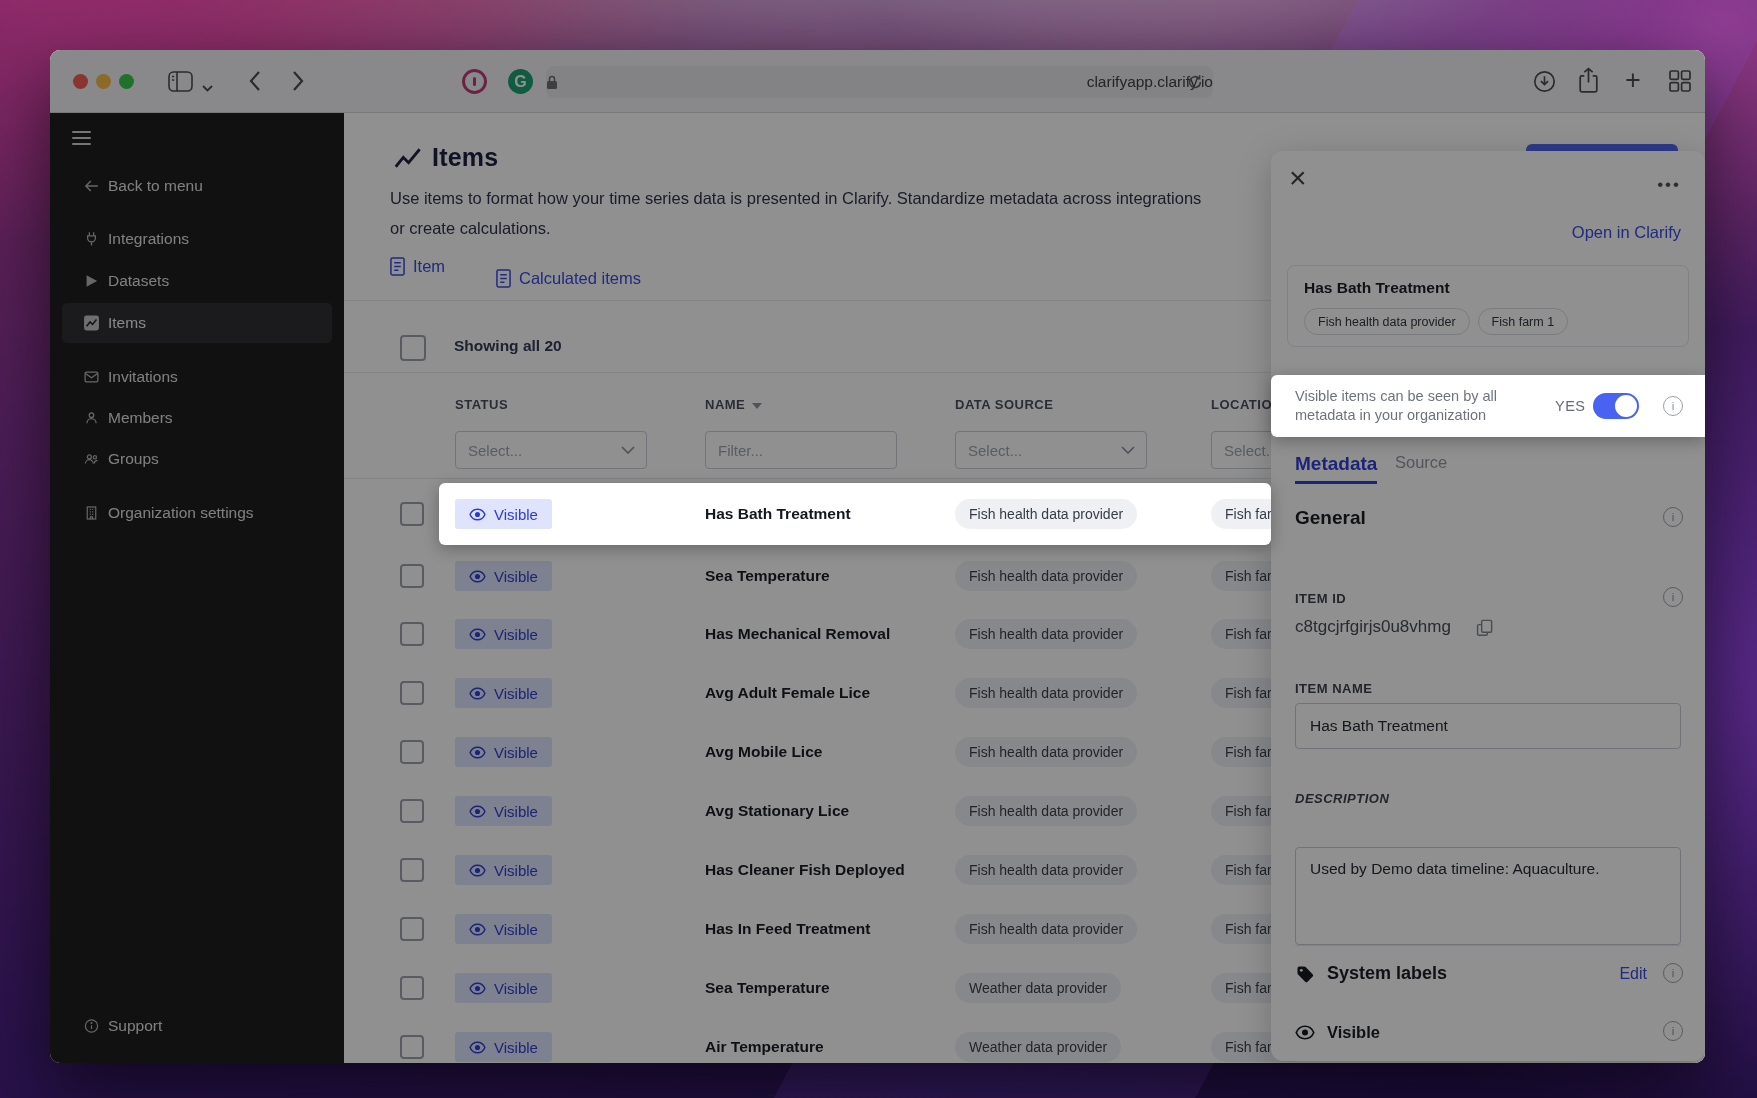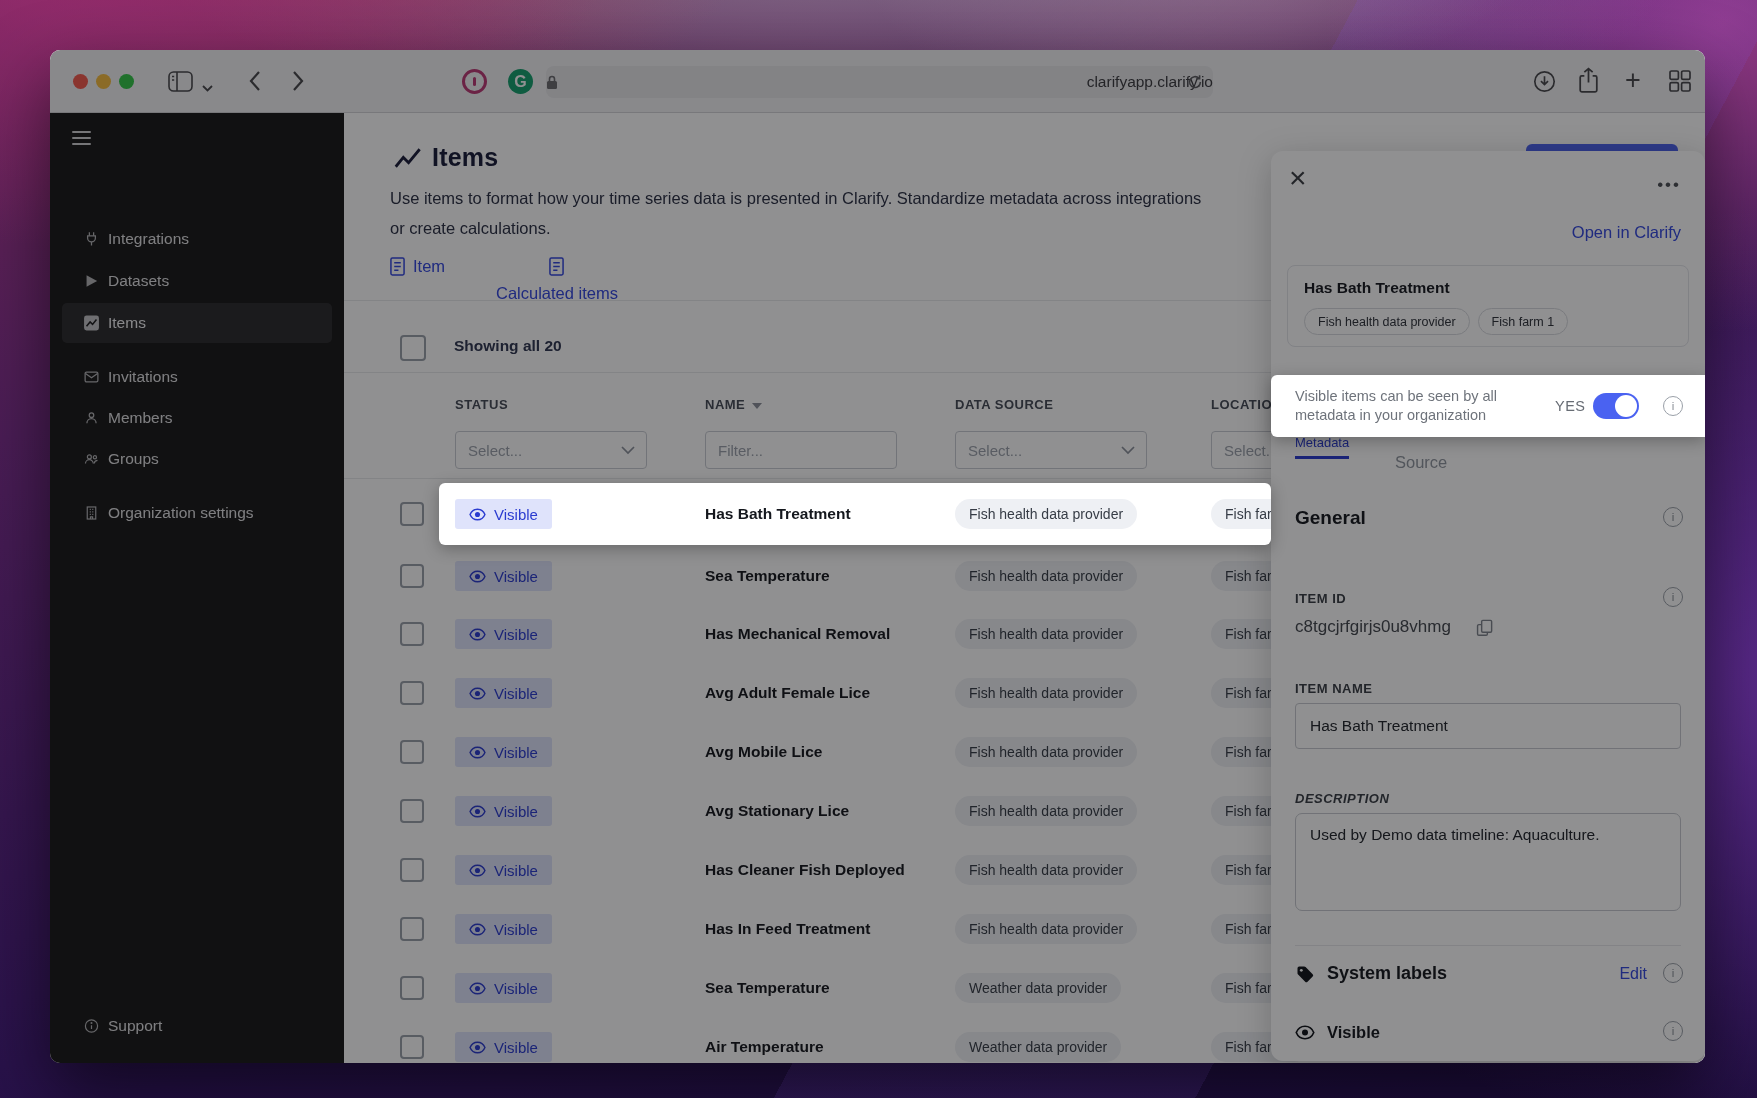--- a/index.html
+++ b/index.html
@@ -91,21 +91,21 @@
   .spot-toggle { position:absolute; left:0; top:224px; width:434px; height:62px; background:#fff; z-index:60;
     border-radius:6px 0 0 6px; box-shadow:0 4px 16px rgba(0,0,0,.28); }
   .spot-toggle .txt { position:absolute; left:24px; top:50%; transform:translateY(-50%); width:238px;
     font-size:14.5px; color:#6e737b; line-height:1.32; }
   .spot-toggle .yes { position:absolute; left:284px; top:50%; transform:translateY(-50%); font-size:14.5px; color:#676c74; letter-spacing:.5px; }
   .toggle { position:absolute; left:322px; top:50%; transform:translateY(-50%); width:46px; height:26px;
     border-radius:13px; background:#4a62f1; cursor:pointer; }
   .toggle .knob { position:absolute; right:2px; top:2px; width:22px; height:22px; border-radius:50%; background:#fff; }
   .info { display:inline-flex; align-items:center; justify-content:center; width:20px; height:20px; border:1.5px solid #9aa0a8;
     border-radius:50%; color:#8b9097; font-size:11.5px; font-weight:500; }
-  .ptab-active { position:absolute; left:24px; top:284px; font-size:13px; font-weight:400; color:#2a3bd0; cursor:pointer; }
+  .ptab-active { position:absolute; left:24px; top:302px; font-size:19px; font-weight:700; color:#2a3bd0; cursor:pointer; }
   .ptab-active::after { content:""; position:absolute; left:0; bottom:-9px; width:100%; height:3px; background:#2a3bd0; }
   .ptab { position:absolute; left:124px; top:302px; font-size:16.5px; color:#8f959e; cursor:pointer; }
   .psection { position:absolute; left:24px; font-size:19px; font-weight:700; color:#15181e; }
   .plabel { position:absolute; left:24px; font-size:13px; font-weight:700; letter-spacing:.5px; color:#383d44; }
   .pvalue { position:absolute; left:24px; font-size:17px; color:#43474e; display:flex; align-items:center; gap:24px; }
   .pinput { position:absolute; left:24px; width:386px; height:46px; border:1px solid #c6c9cf; border-radius:4px;
     padding:0 14px; font-size:15.5px; color:#22262c; font-family:"Liberation Sans",sans-serif; }
   .ptextarea { position:absolute; left:24px; width:386px; height:98px; border:1px solid #c6c9cf; border-radius:4px;
     padding:11px 14px; font-size:15.5px; color:#22262c; resize:none; font-family:"Liberation Sans",sans-serif; line-height:1.35; }
   .pdiv { position:absolute; left:24px; width:386px; height:1px; background:#e7e8eb; }
@@ -194,20 +194,28 @@
 
     <div class="app">
 
       <aside class="sidebar">
         <div class="burger">
             <div></div>
             <div></div>
             <div style="margin:0;"></div>
           </div>
 
+        <div class="srow" style="top:53px;">
+          <span class="si">
+            <svg viewBox="0 0 24 24" fill="none" stroke="currentColor" stroke-width="2">
+                <path d="M11 5l-7 7 7 7M4 12h17"></path>
+              </svg>
+          </span>
+          <span class="sl">Back to menu</span>
+        </div>
 
         <div class="srow" style="top:106px;padding-left:45px;">
           <span class="si">
             <svg viewBox="0 0 24 24" fill="none" stroke="currentColor" stroke-width="1.8">
                 <path d="M9 2.5v5M15 2.5v5"></path>
                 <path d="M6.5 7.5h11v3.2a5.5 5.5 0 0 1-11 0z"></path>
                 <path d="M12 16.2v5"></path>
               </svg>
           </span>
           <span class="sl">Integrations</span>
@@ -299,21 +307,21 @@
 
         <div class="mlink" style="left:46px;top:144px;">
           <span style="display:flex;">
             <svg width="15" height="19" viewBox="0 0 16 20" fill="none" stroke="currentColor" stroke-width="1.6">
                 <rect x="1" y="1" width="14" height="18" rx="1.5"></rect>
                 <path d="M4.5 6h7M4.5 10h7M4.5 14h4.5"></path>
               </svg>
           </span>
           <span>Item</span>
         </div>
-        <div class="mlink" style="left:152px;top:144px;flex-direction:column;">
+        <div class="mlink" style="left:152px;top:156px;">
           <span style="display:flex;">
             <svg width="15" height="19" viewBox="0 0 16 20" fill="none" stroke="currentColor" stroke-width="1.6">
                 <rect x="1" y="1" width="14" height="18" rx="1.5"></rect>
                 <path d="M4.5 6h7M4.5 10h7M4.5 14h4.5"></path>
               </svg>
           </span>
           <span>Calculated items</span>
         </div>
 
         <div class="hdiv" style="top:187px;"></div>
@@ -522,21 +530,21 @@
                 <rect x="7" y="2.5" width="10.5" height="12.5" rx="1.2"></rect>
                 <path d="M13 15v1.8a1.3 1.3 0 0 1-1.3 1.3H4a1.3 1.3 0 0 1-1.3-1.3V8.3A1.3 1.3 0 0 1 4 7h3"></path>
               </svg>
           </span>
         </div>
 
         <div class="plabel" style="top:530px;">ITEM NAME</div>
         <input class="pinput" style="top: 552px;" value="Has Bath Treatment">
 
         <div class="plabel" style="top:640px;font-style:italic;">DESCRIPTION</div>
-        <textarea class="ptextarea" style="top: 662px; border-radius: 7px;">Used by Demo data timeline: Aquaculture.</textarea>
+        <textarea class="ptextarea" style="top: 696px;">Used by Demo data timeline: Aquaculture.</textarea>
 
         <div class="pdiv" style="top:794px;"></div>
 
         <div class="slrow" style="top:812px;">
           <span style="display:flex;">
             <svg width="20" height="20" viewBox="0 0 24 24">
                 <path d="M21.2 12.2l-8.5-8.5A2.4 2.4 0 0 0 11 3H5a2 2 0 0 0-2 2v6c0 .64.25 1.25.7 1.7l8.5 8.5a2 2 0 0 0 2.83 0l6.17-6.17a2 2 0 0 0 0-2.83z" fill="#101318"></path>
                 <circle cx="7.6" cy="7.6" r="1.7" fill="#fff"></circle>
               </svg>
           </span>

